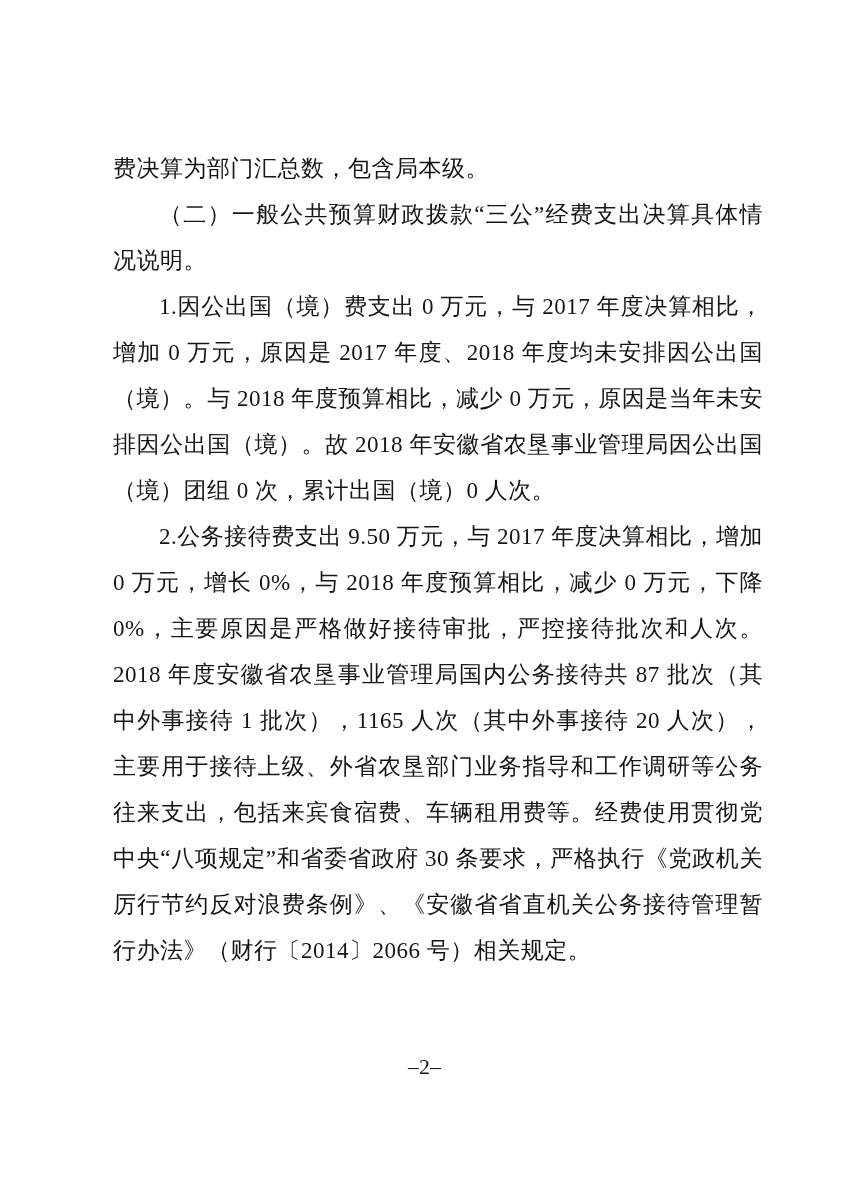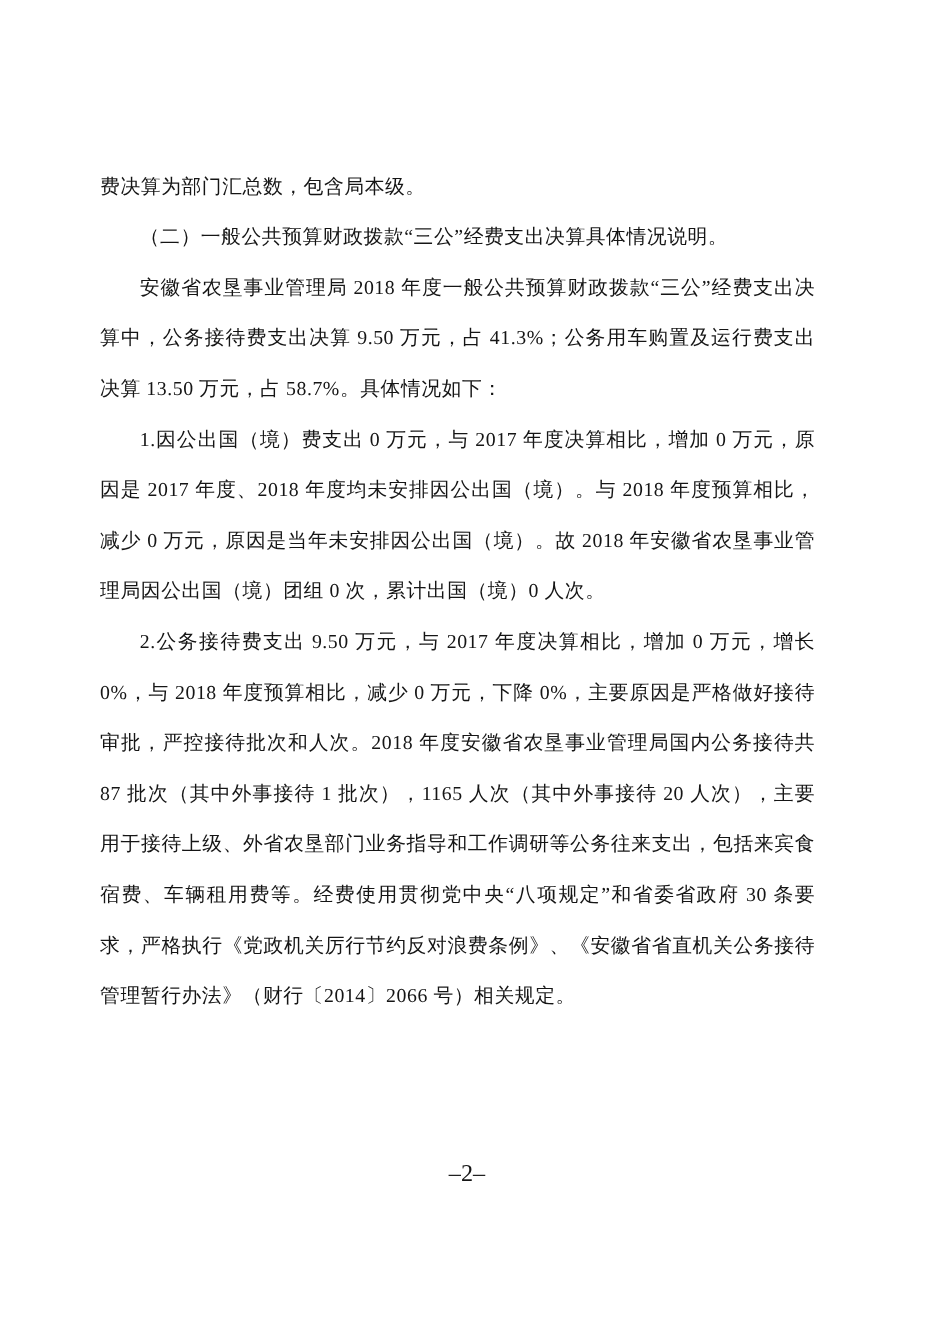--- a/index.html
+++ b/index.html
@@ -11,24 +11,24 @@
     position: relative;
     width: 849px;
     height: 1200px;
     background: #ffffff;
     overflow: hidden;
     font-family: "Liberation Serif", "DejaVu Serif", serif;
     color: #151515;
   }
   .content {
     position: absolute;
-    left: 91px;
+    left: 113px;
     top: 146px;
     width: 650px;
-    font-size: 18px;
+    font-size: 23px;
     line-height: 46px;
     text-align: justify;
     letter-spacing: 0.5px;
   }
   .content p {
     margin: 0;
     padding: 0;
     text-indent: 2em;
   }
   .content p.continuation {
@@ -48,18 +48,17 @@
     color: #151515;
   }
 </style>
 </head>
 <body>
 
 <div class="page">
   <div class="content">
     <p class="continuation">费决算为部门汇总数，包含局本级。</p>
     <p class="heading">（二）一般公共预算财政拨款“三公”经费支出决算具体情况说明。</p>
-    <p class="body">安徽省农垦事业管理局 2018 年度一般公共预算财政拨款“三公”经费支出决算中，公务接待费支出决算 9.50 万元，占 41.3%；公务用车购置及运行费支出决算 13.50 万元，占 58.7%。具体情况如下：</p>
     <p class="body">1.因公出国（境）费支出 0 万元，与 2017 年度决算相比，增加 0 万元，原因是 2017 年度、2018 年度均未安排因公出国（境）。与 2018 年度预算相比，减少 0 万元，原因是当年未安排因公出国（境）。故 2018 年安徽省农垦事业管理局因公出国（境）团组 0 次，累计出国（境）0 人次。</p>
     <p class="body">2.公务接待费支出 9.50 万元，与 2017 年度决算相比，增加 0 万元，增长 0%，与 2018 年度预算相比，减少 0 万元，下降 0%，主要原因是严格做好接待审批，严控接待批次和人次。2018 年度安徽省农垦事业管理局国内公务接待共 87 批次（其中外事接待 1 批次），1165 人次（其中外事接待 20 人次），主要用于接待上级、外省农垦部门业务指导和工作调研等公务往来支出，包括来宾食宿费、车辆租用费等。经费使用贯彻党中央“八项规定”和省委省政府 30 条要求，严格执行《党政机关厉行节约反对浪费条例》、《安徽省省直机关公务接待管理暂行办法》（财行〔2014〕2066 号）相关规定。</p>
   </div>
   <div class="page-footer">–2–</div>
 </div>
 
 </body></html>

